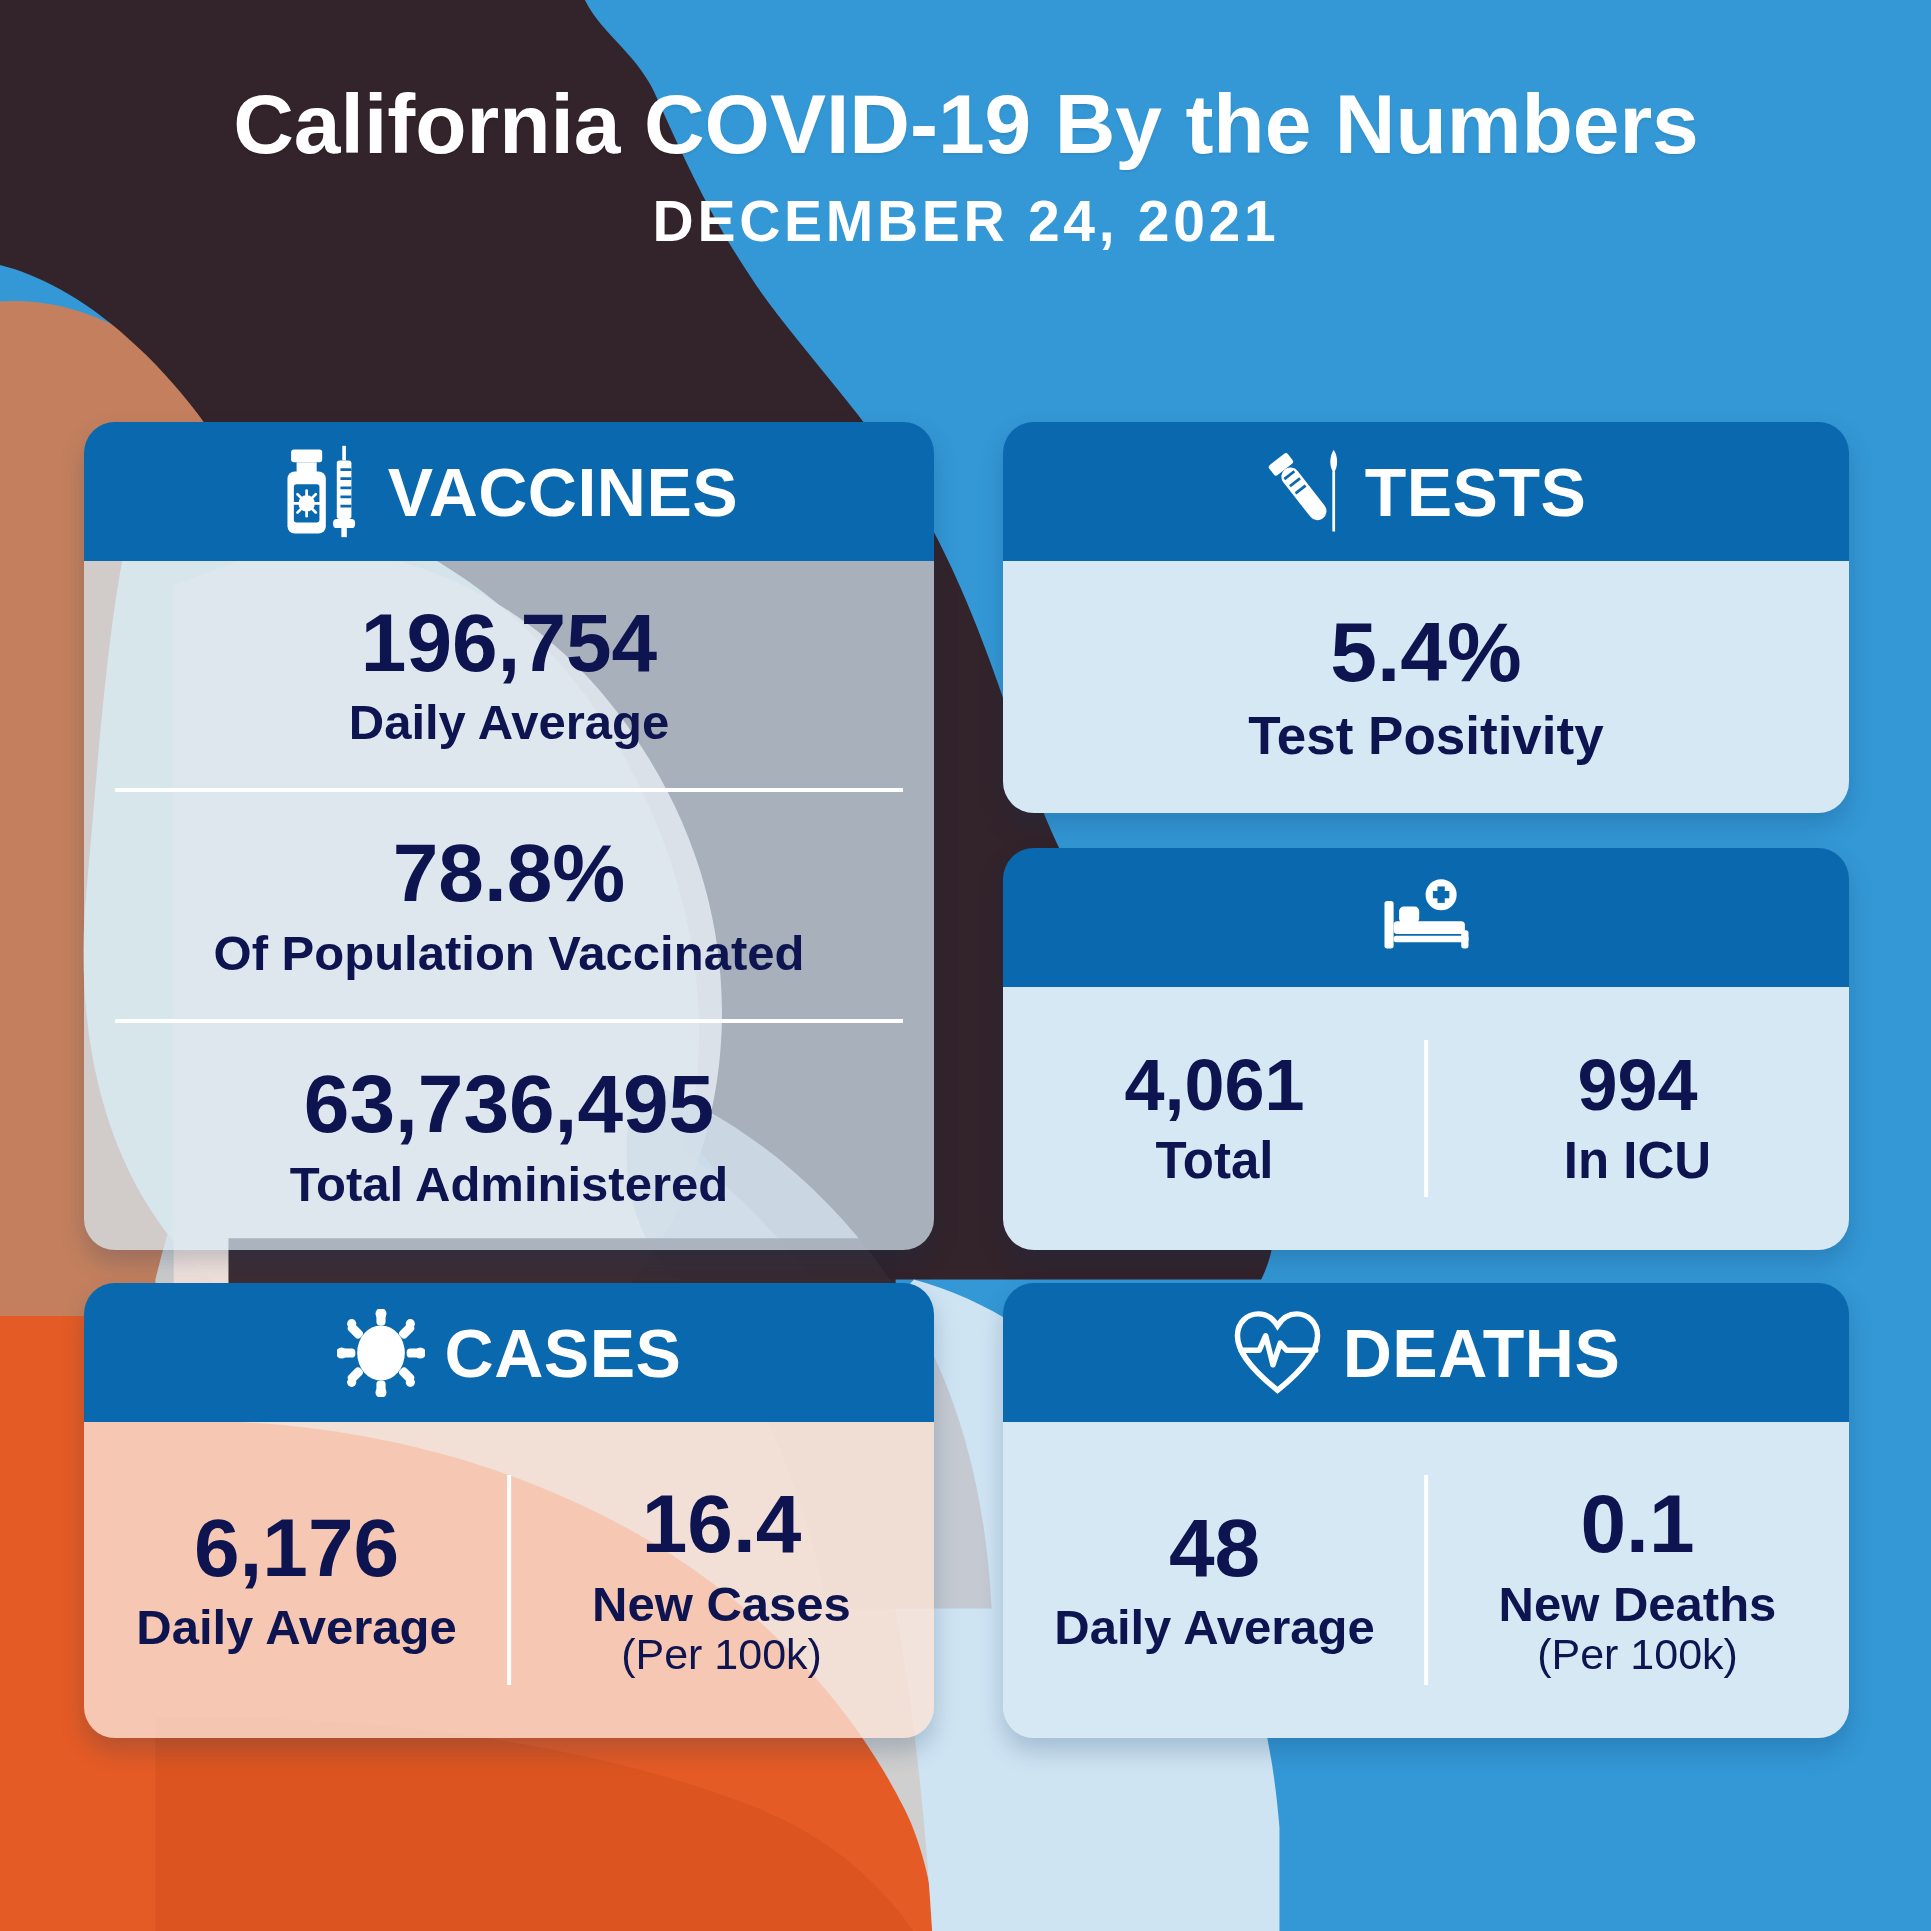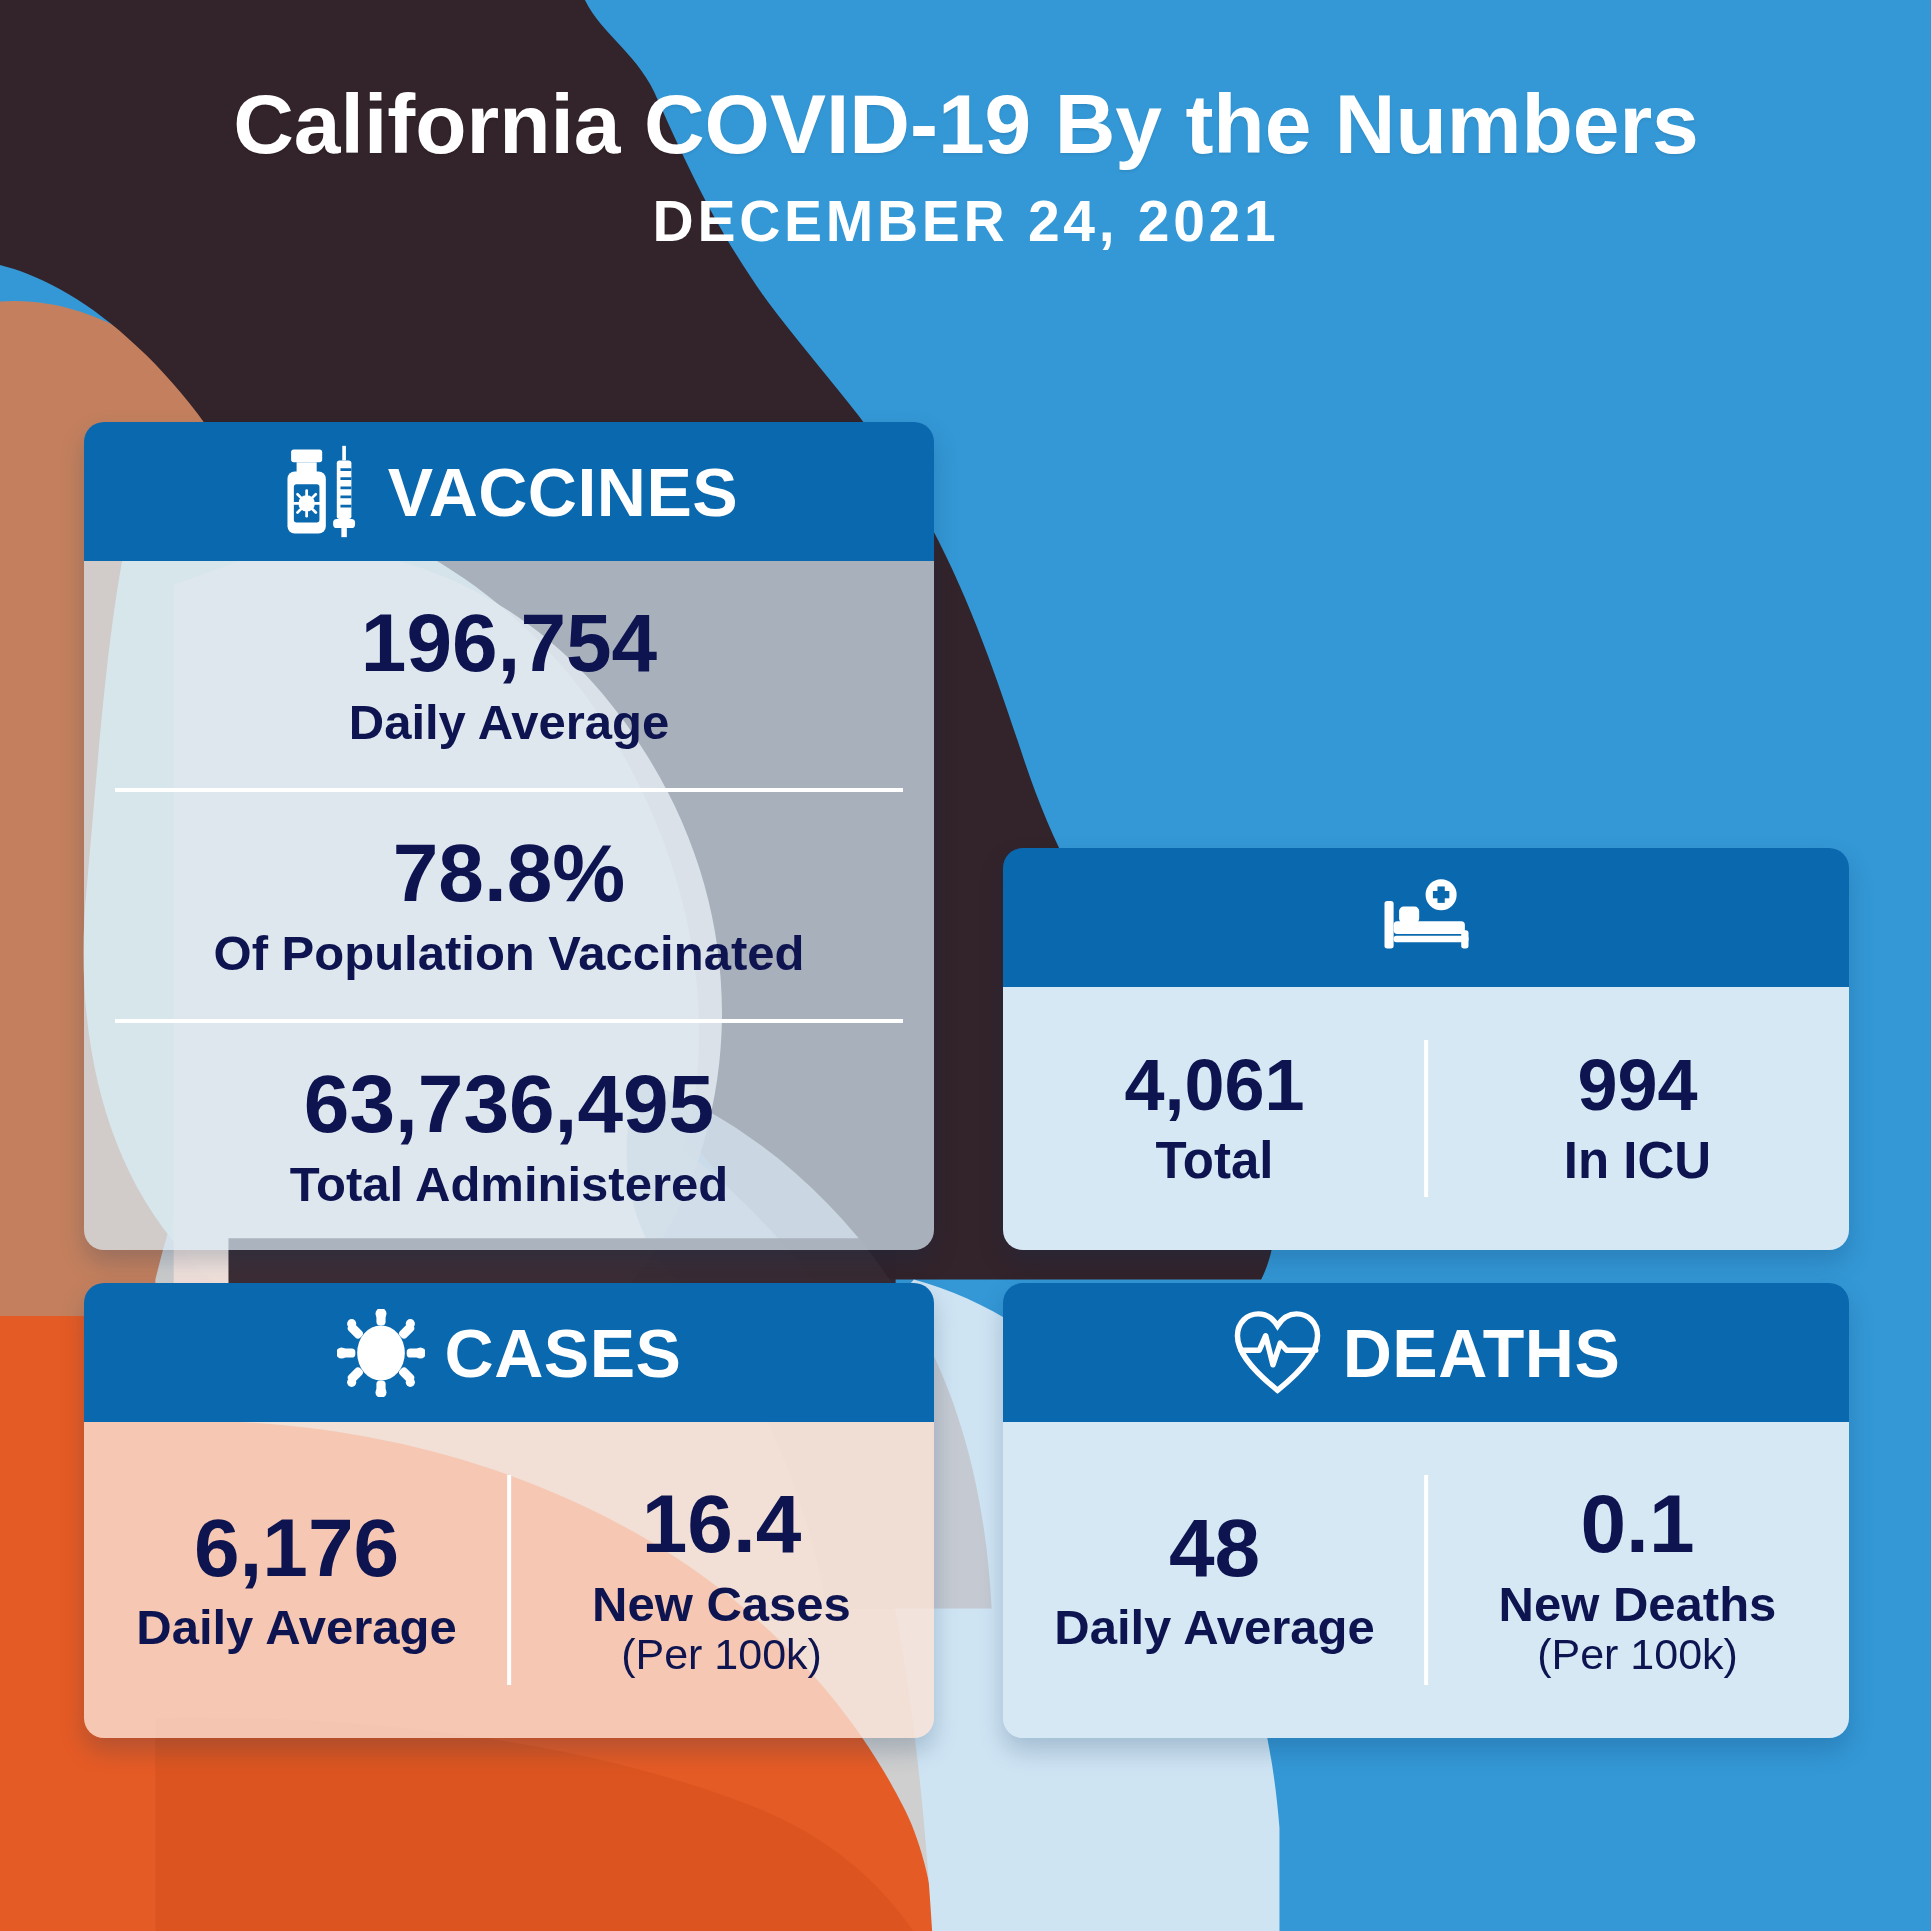--- a/index.html
+++ b/index.html
@@ -42,21 +42,21 @@
     color: #ffffff;
     font-size: 57px;
     font-weight: 700;
     letter-spacing: 3.7px;
     margin-top: 20px;
   }
 
   
   .card {
     position: absolute;
-    border-radius: 20px;
+    border-radius: 31px;
     overflow: hidden;
     box-shadow: 0 12.8px 24px rgba(10,50,90,0.22);
     z-index: 4;
   }
   .card-head {
     background: #0A68AE;
     height: 139px;
     display: flex;
     align-items: center;
     justify-content: center;
@@ -283,20 +283,47 @@
         <div class="stat-label">Of Population Vaccinated</div>
       </div>
       <div class="hdiv"></div>
       <div class="stack-row">
         <div class="stat-value">63,736,495</div>
         <div class="stat-label">Total Administered</div>
       </div>
     </div>
   </div>
 
+  <div class="card" id="card-tests">
+    <div class="card-head">
+      <span class="card-icon">
+        <svg width="79" height="91" viewBox="0 0 86 100" aria-hidden="true">
+          <g transform="rotate(-38 38 50)">
+            <rect x="26" y="6" width="26" height="14" rx="3" fill="#fff"></rect>
+            <rect x="29" y="20" width="20" height="68" rx="10" fill="#fff"></rect>
+            <g stroke="#0A68AE" stroke-width="3">
+              <line x1="32" y1="28" x2="46" y2="28"></line>
+              <line x1="32" y1="38" x2="46" y2="38"></line>
+              <line x1="32" y1="48" x2="46" y2="48"></line>
+            </g>
+          </g>
+
+          <path d="M74 4 C79 12 79 22 74 30 C69 22 69 12 74 4 Z" fill="#fff"></path>
+          <rect x="72.5" y="28" width="3" height="66" fill="#fff"></rect>
+        </svg>
+      </span>
+      <span class="card-head-title">TESTS</span>
+    </div>
+    <div class="card-body opaque">
+      <div class="stat-col">
+        <div class="stat-value">5.4%</div>
+        <div class="stat-label">Test Positivity</div>
+      </div>
+    </div>
+  </div>
 
   <div class="card" id="card-hospitalizations">
     <div class="card-head small">
       <span class="card-icon">
         <svg width="95" height="77" viewBox="0 0 104 84" aria-hidden="true">
 
           <ellipse cx="68" cy="17" rx="17" ry="17" fill="#fff"></ellipse>
           <rect x="64" y="8" width="8" height="18" fill="#0A68AE"></rect>
           <rect x="59" y="13" width="18" height="8" fill="#0A68AE"></rect>
 

